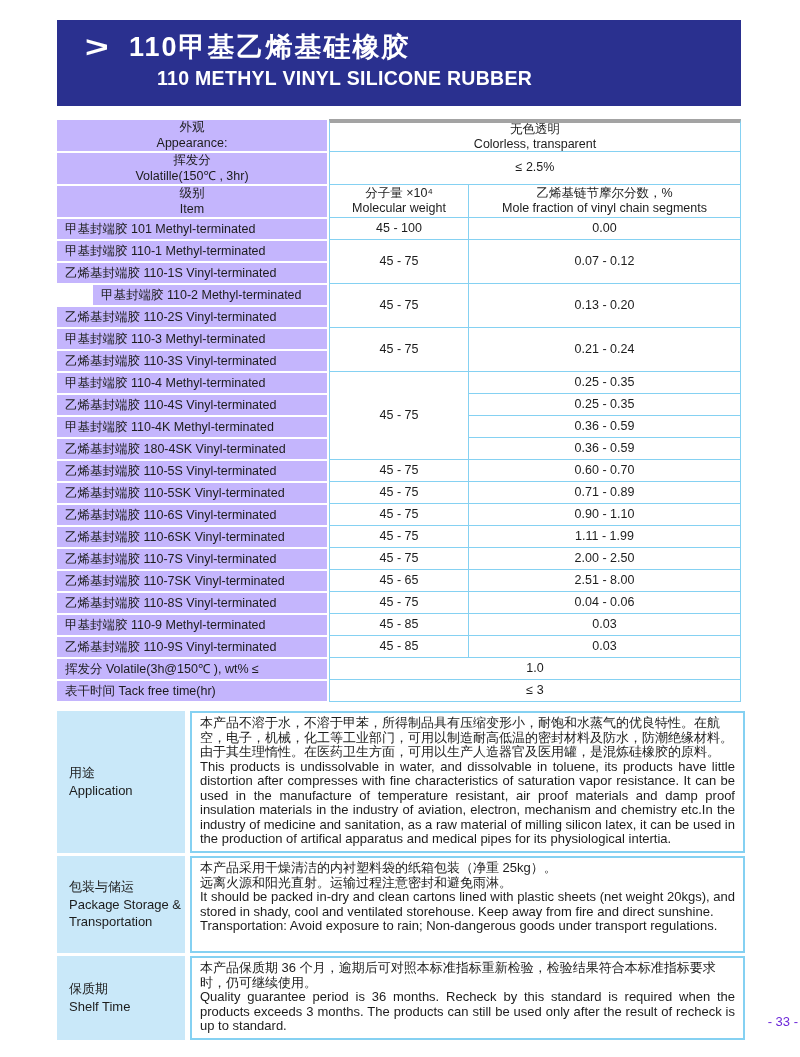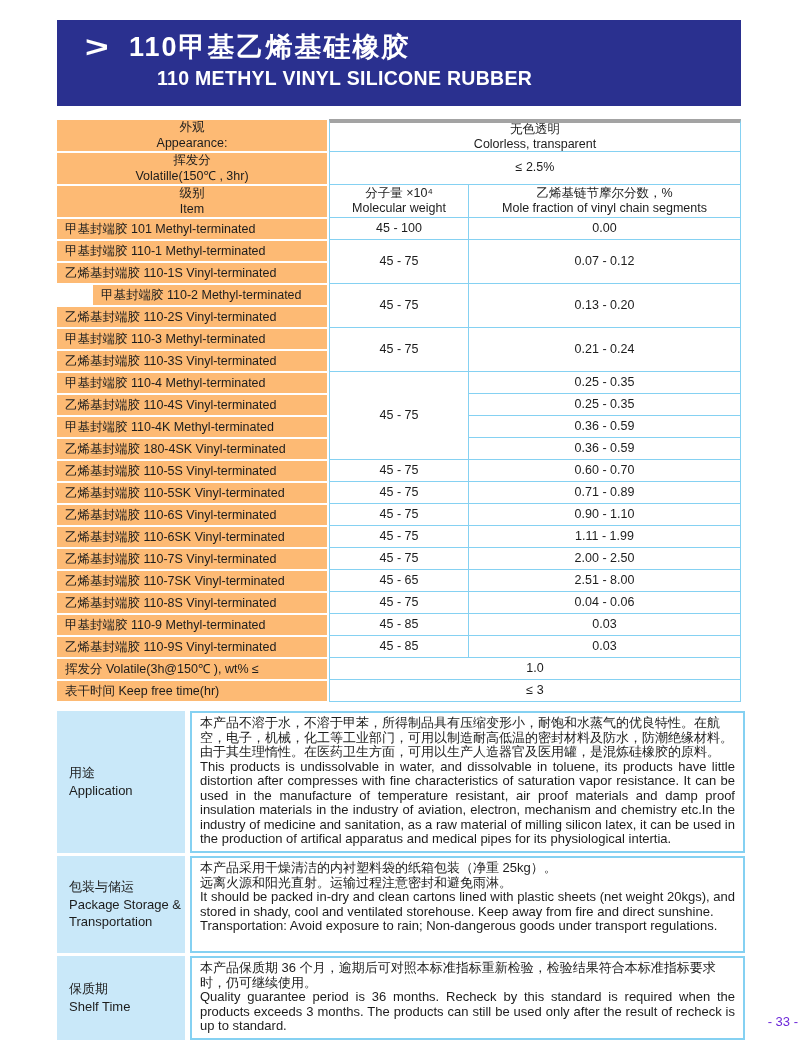--- a/index.html
+++ b/index.html
@@ -19,21 +19,21 @@
   .title-en { font-size: 19.5px; font-weight: 700; margin-left: 72px; letter-spacing: 0.3px; line-height: 27px; }
   
   .spec-grid {
     display: grid;
     grid-template-columns: 272px 140px 272px;
     grid-template-rows: 33px 33px 33px repeat(22, 22px);
     width: 684px; margin: 13px 0 0 57px;
     font-size: 12.5px;
   }
   .lbl {
-    background: #fdba74; margin: 1px 2px 1px 0;
+    background: #c4b5fd; margin: 1px 2px 1px 0;
     display: flex; align-items: center; padding: 0 4px 0 8px;
     white-space: nowrap; overflow: hidden;
   }
   .lbl.center { flex-direction: column; justify-content: center; text-align: center; padding: 0; line-height: 1.22; white-space: normal; }
   .val {
     border-right: 1.5px solid #85d1f2; border-bottom: 1.5px solid #85d1f2;
     display: flex; flex-direction: column; align-items: center; justify-content: center;
     text-align: center; line-height: 1.22; background: #fff;
   }
   .val.left { border-left: 1.5px solid #85d1f2; }
@@ -250,21 +250,21 @@
     <div class="val" style="grid-area: 23 / 3;">
       <div>0.03</div>
     </div>
     <div class="lbl" style="grid-area: 24 / 1;">
       <div>挥发分  Volatile(3h@150℃ ), wt% ≤</div>
     </div>
     <div class="val left" style="grid-area: 24 / 2 / auto / 4;">
       <div>1.0</div>
     </div>
     <div class="lbl" style="grid-area: 25 / 1;">
-      <div>表干时间  Keep free time(hr)</div>
+      <div>表干时间  Tack free time(hr)</div>
     </div>
     <div class="val left" style="grid-area: 25 / 2 / auto / 4;">
       <div>≤ 3</div>
     </div>
   </div>
 
 <div class="info">
   <div class="info-row">
     <div class="info-label">
       <div>用途</div>

